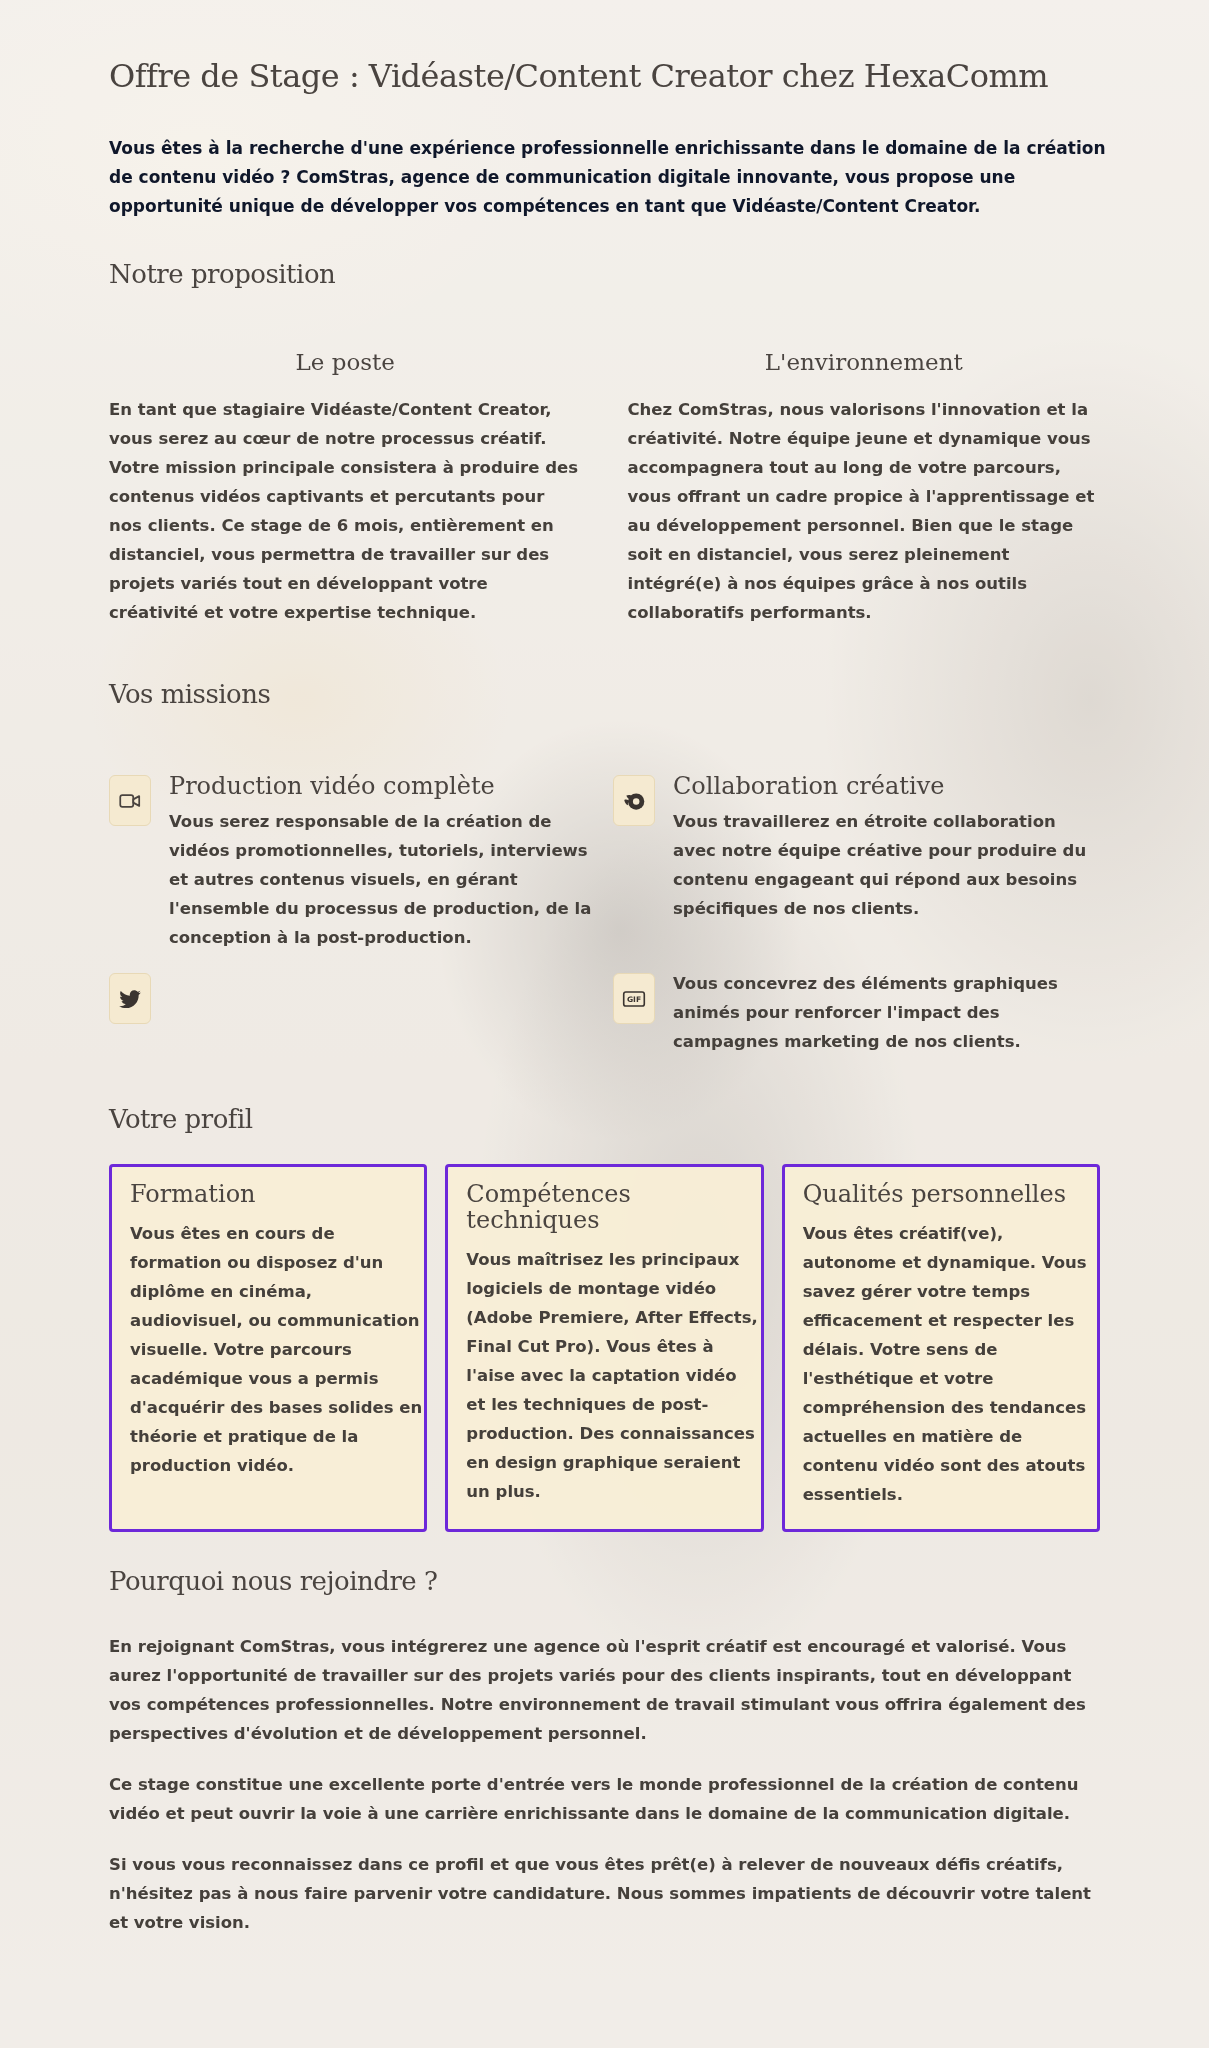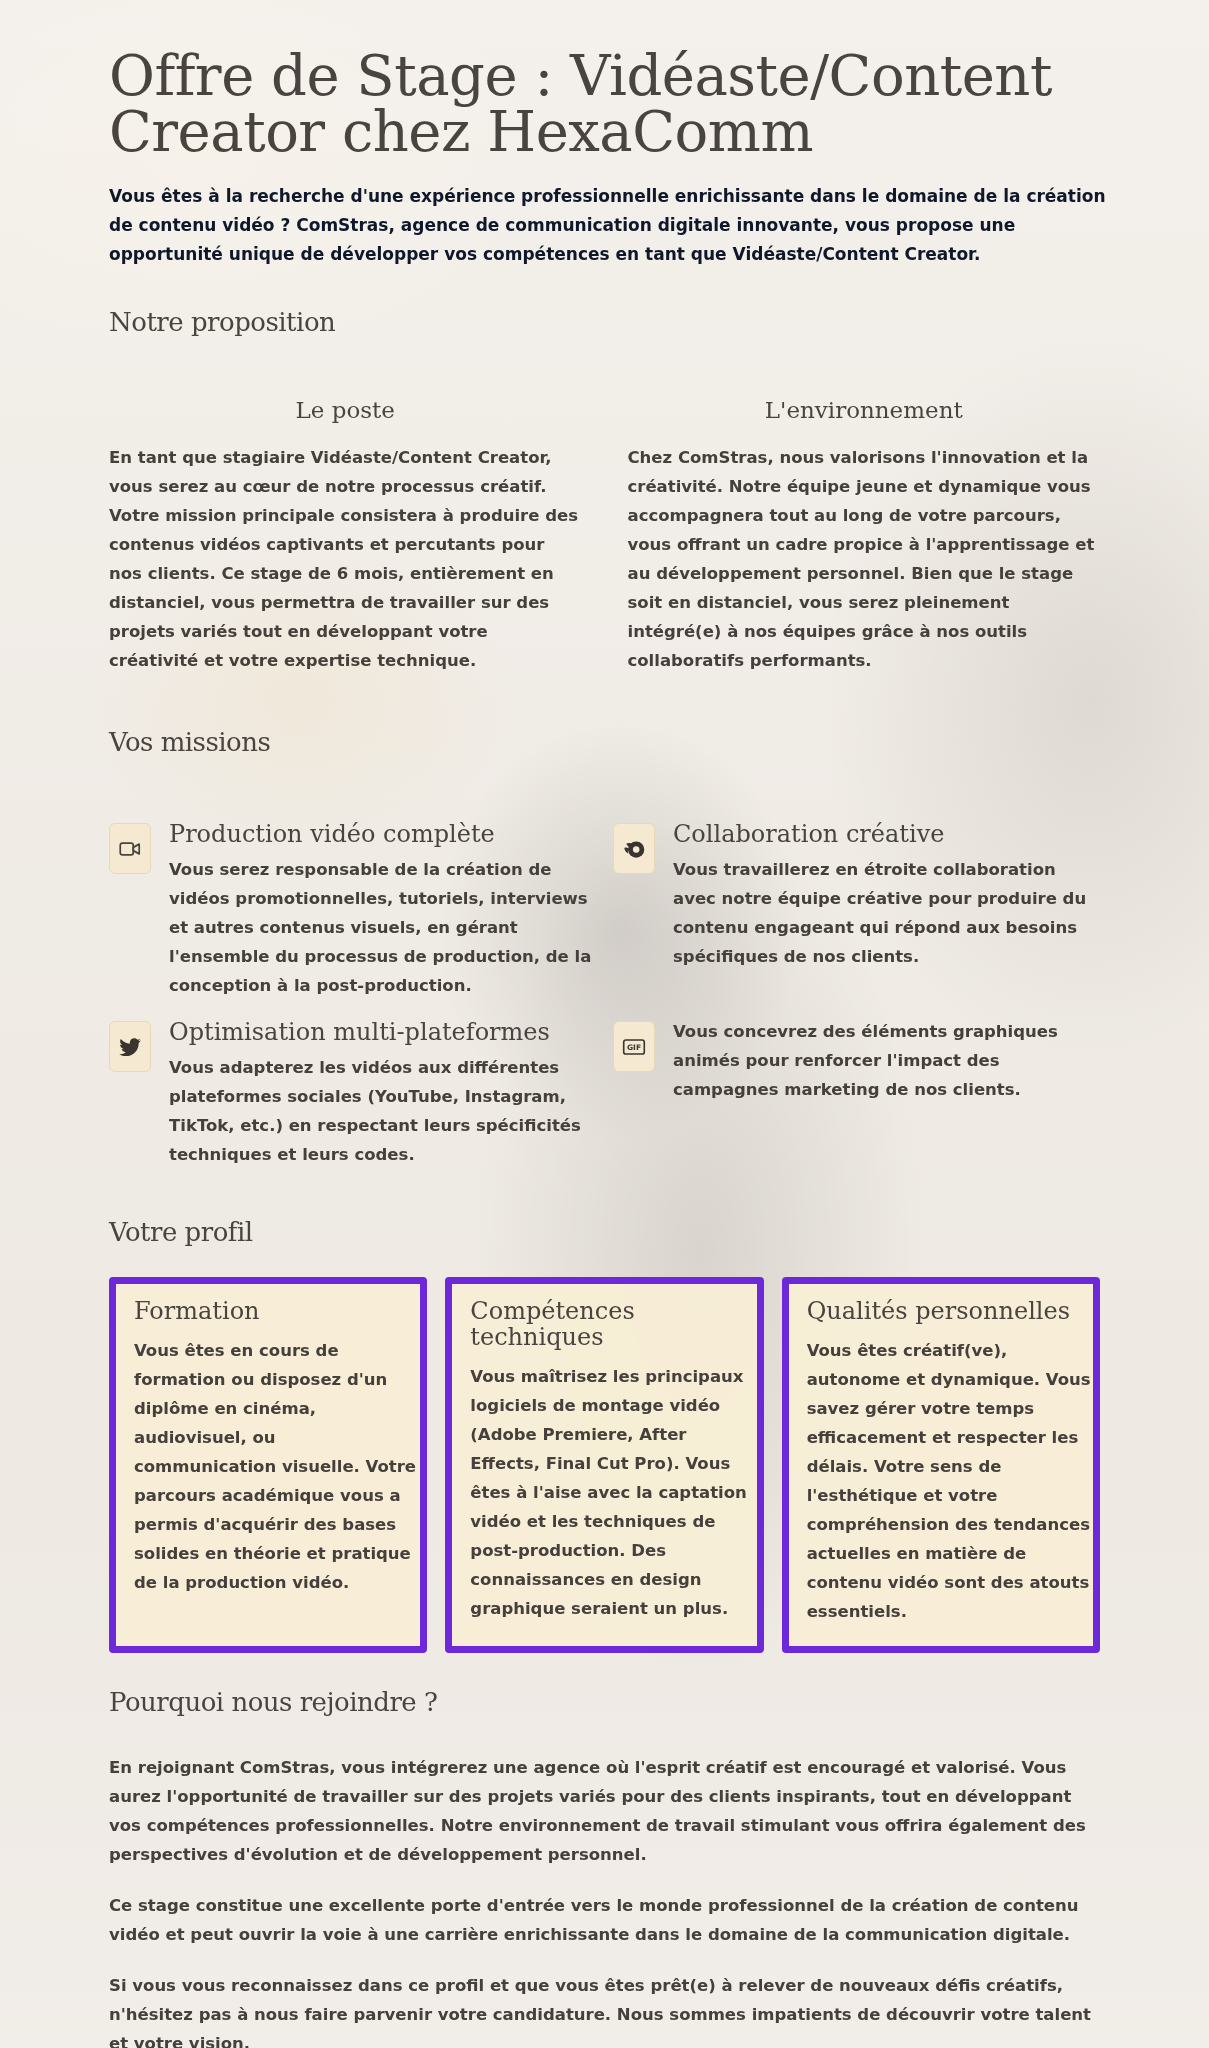--- a/index.html
+++ b/index.html
@@ -24,21 +24,21 @@
     }
     .veil { position: absolute; inset: 0; z-index: 1; background: rgba(246,243,238,0.55); }
     .page {
       position: relative; z-index: 2;
       width: 1209px; padding: 48px 109px 40px 109px;
     }
     h1, h2, h3 {
       font-family: "DejaVu Serif", serif;
       font-weight: normal; color: #4a4440;
     }
-    h1 { font-size: 56px; line-height: 56px; letter-spacing: -0.5px; margin-bottom: 22px; }
+    h1 { font-size: 32px; line-height: 56px; letter-spacing: -0.5px; margin-bottom: 30px; }
     h2 { font-size: 26px; line-height: 46px; letter-spacing: -0.5px; }
     .intro { font-size: 17px; line-height: 29px; font-weight: bold; color: #0f172a; width: 1000px; }
     p.body { font-size: 16.5px; line-height: 29px; font-weight: bold; color: #45403b; }
 
     .sec-prop { margin-top: 30px; }
     .two-col { display: flex; gap: 46px; margin-top: 50px; }
     .two-col .col { flex: 1; }
     .col h3 { font-size: 23px; line-height: 30px; margin-bottom: 18px; text-align: center; }
 
     .sec-missions { margin-top: 44px; }
@@ -50,21 +50,21 @@
       display: flex; align-items: center; justify-content: center;
     }
     .m-icon svg { width: 26px; height: 26px; }
     .m-text h3 { font-size: 24px; line-height: 30px; margin-bottom: 6px; }
     .m-text p { font-size: 16.5px; line-height: 29px; font-weight: bold; color: #45403b; }
 
     .sec-profil { margin-top: 40px; }
     .cards { display: flex; gap: 18px; margin-top: 22px; }
     .card {
       flex: 1; background: rgba(248,238,214,0.95);
-      border: 7px solid #6d28d9; border-radius: 4px;
+      border: 3px solid #6d28d9; border-radius: 4px;
       padding: 14px 2px 20px 18px; min-height: 367px;
     }
     .card h3 { font-size: 24px; line-height: 26px; margin-bottom: 12px; }
     .card p { font-size: 16.5px; line-height: 29px; font-weight: bold; color: #45403b; }
 
     .sec-why { margin-top: 26px; }
     .why p { margin-top: 22px; }
     .why p:first-of-type { margin-top: 28px; }
   </style>
 </head>
@@ -123,24 +123,20 @@
           <p>Vous travaillerez en étroite collaboration avec notre équipe créative pour produire du contenu engageant qui répond aux besoins spécifiques de nos clients.</p>
         </div>
       </div>
 
       <div class="mission">
         <span class="m-icon">
           <svg viewBox="0 0 24 24" fill="#3a3430">
               <path d="M22 5.9c-.7.3-1.5.5-2.3.6.8-.5 1.5-1.3 1.8-2.2-.8.5-1.7.8-2.6 1-.8-.8-1.8-1.3-3-1.3-2.3 0-4.1 1.8-4.1 4.1 0 .3 0 .6.1.9C8.5 8.8 5.5 7.2 3.5 4.7c-.4.6-.6 1.3-.6 2.1 0 1.4.7 2.7 1.8 3.4-.7 0-1.3-.2-1.9-.5v.1c0 2 1.4 3.7 3.3 4.1-.3.1-.7.1-1.1.1-.3 0-.5 0-.8-.1.5 1.6 2 2.8 3.9 2.9-1.4 1.1-3.2 1.8-5.1 1.8H2c1.8 1.2 4 1.8 6.3 1.8 7.5 0 11.7-6.2 11.7-11.7v-.5c.8-.6 1.5-1.3 2-2.2z"></path>
             </svg>
         </span>
-        <div class="m-text">
-          <h3>Optimisation multi-plateformes</h3>
-          <p>Vous adapterez les vidéos aux différentes plateformes sociales (YouTube, Instagram, TikTok, etc.) en respectant leurs spécificités techniques et leurs codes.</p>
-        </div>
       </div>
 
       <div class="mission">
         <span class="m-icon">
           <svg viewBox="0 0 24 24" fill="none">
               <rect x="2.5" y="5.5" width="19" height="13" rx="2" stroke="#3a3430" stroke-width="1.5"></rect>
               <text x="12" y="15.2" text-anchor="middle" font-size="7" font-weight="bold" font-family="DejaVu Sans, sans-serif" fill="#3a3430">GIF</text>
             </svg>
         </span>
         <div class="m-text">

